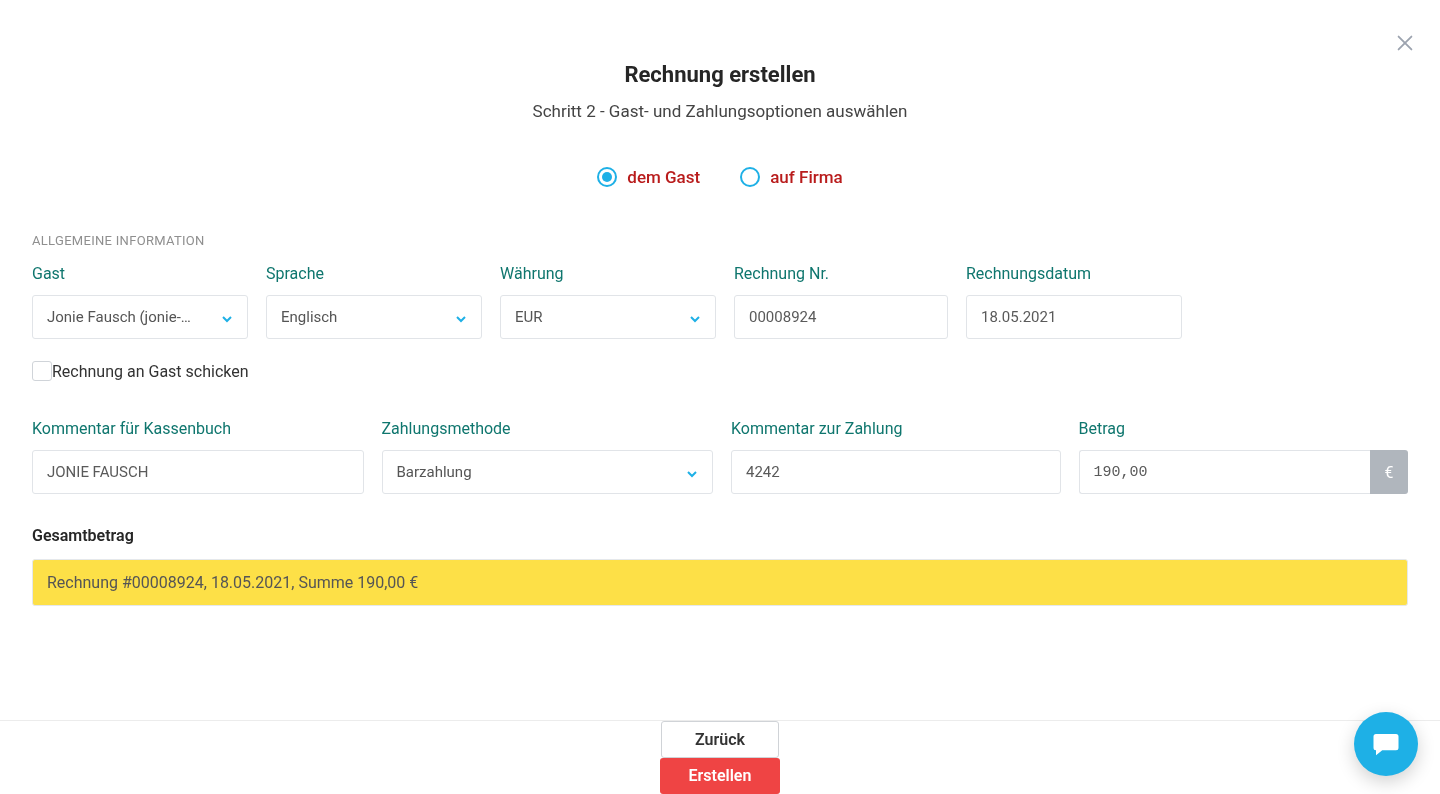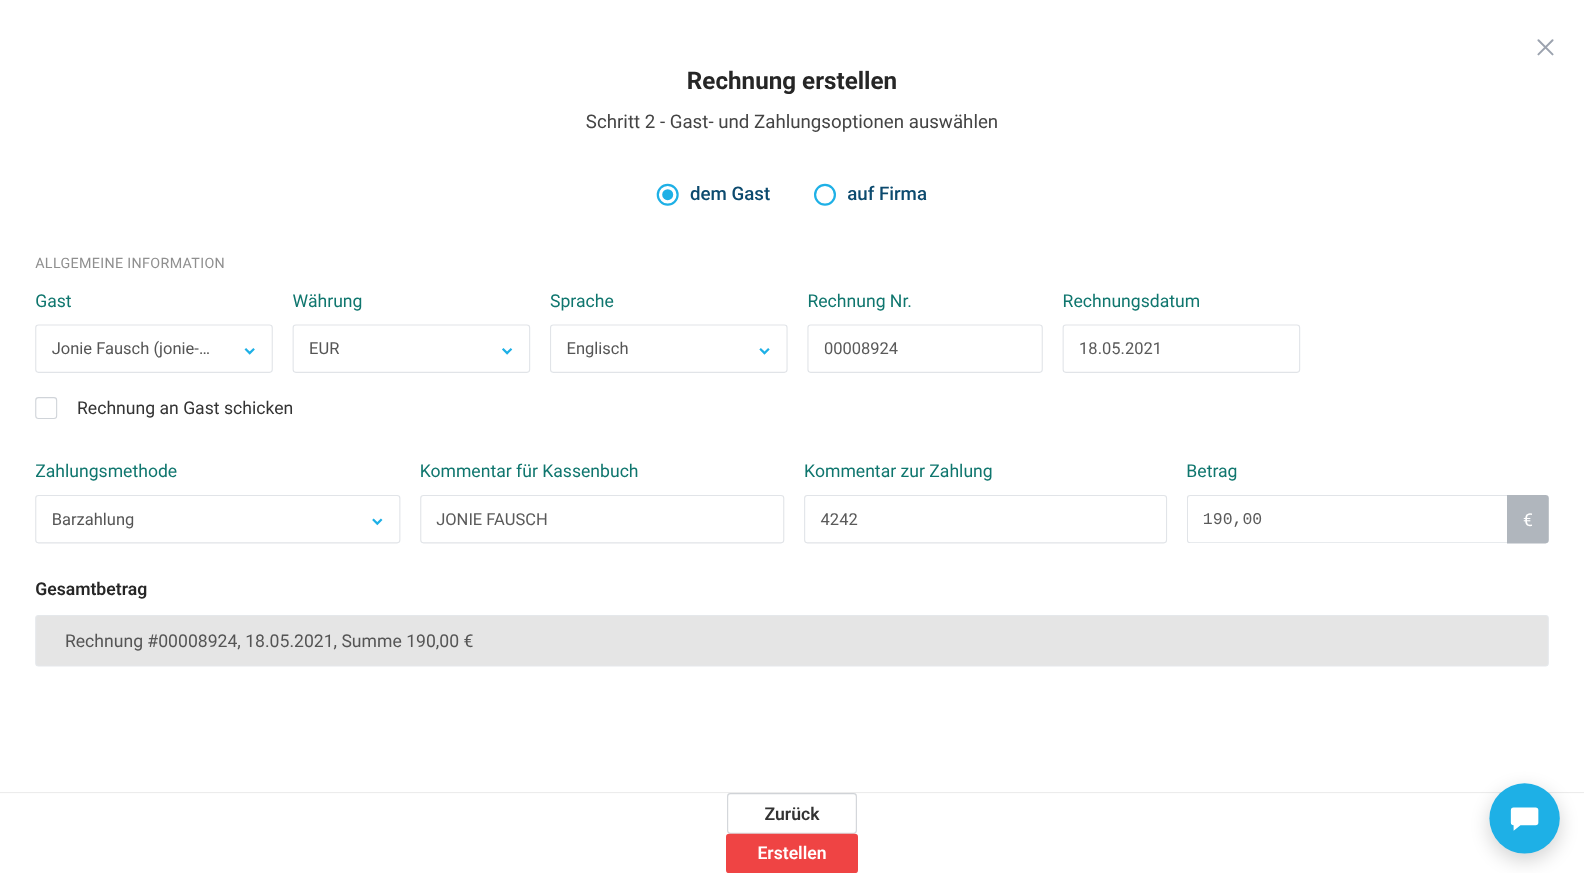--- a/index.html
+++ b/index.html
@@ -4,21 +4,21 @@
 <style>
   * { box-sizing: border-box; margin: 0; padding: 0; }
   html, body { width: 1440px; height: 794px; font-family: -apple-system, BlinkMacSystemFont, "Segoe UI", Roboto, Helvetica, Arial, sans-serif; background: #fff; color: #333; overflow: hidden; }
   .page { position: relative; width: 100%; height: 100%; }
   .close-btn { position: absolute; top: 32px; right: 24px; width: 22px; height: 22px; cursor: pointer; color: #9ca3af; }
   .close-btn svg { width: 100%; height: 100%; }
   .header { text-align: center; padding-top: 62px; }
   .title { font-size: 22px; font-weight: 700; color: #262626; }
   .subtitle { font-size: 17px; color: #444; margin-top: 14px; }
   .radio-row { display: flex; justify-content: center; gap: 40px; margin-top: 46px; }
-  .radio-item { display: flex; align-items: center; gap: 10px; cursor: pointer; font-size: 17px; color: #0c4a6e; font-weight: 500; }
+  .radio-item { display: flex; align-items: center; gap: 10px; cursor: pointer; font-size: 17px; color: #b91c1c; font-weight: 500; }
   .radio-circle { width: 20px; height: 20px; border: 2px solid #1eb0e6; border-radius: 50%; display: flex; align-items: center; justify-content: center; }
   .radio-circle.checked::after { content: ""; width: 10px; height: 10px; background: #1eb0e6; border-radius: 50%; }
   .content { padding: 0 32px; }
   .section-label { font-size: 13px; color: #8f8f8f; letter-spacing: .3px; margin-top: 46px; margin-bottom: 16px; }
   .row { display: flex; gap: 18px; }
   .col { display: flex; flex-direction: column; }
   .col-guest   { width: 216px; }
   .col-lang    { width: 216px; }
   .col-curr    { width: 216px; }
   .col-invnum  { width: 214px; }
@@ -41,39 +41,39 @@
     display: flex;
     align-items: center;
     justify-content: space-between;
   }
   .input { color: #5a5a5a; }
   .input .val { width: 100%; }
   .select .val { white-space: nowrap; overflow: hidden; text-overflow: ellipsis; max-width: 80%; }
   .chev { width: 12px; height: 12px; flex-shrink: 0; }
   .chev svg { width: 100%; height: 100%; stroke: #1eb0e6; stroke-width: 2; fill: none; }
 
-  .checkbox-row { display: flex; gap: 18px; margin-top: 22px; }
+  .checkbox-row { display: flex; align-items: center; margin-top: 22px; }
   .checkbox { width: 20px; height: 20px; border: 1px solid #d0d4d9; border-radius: 3px; cursor: pointer; }
   .checkbox-label { font-size: 16px; color: #333; }
 
   .row-payment { margin-top: 38px; }
 
   .amount-group { display: flex; height: 44px; }
   .amount-group .input { flex: 1; border-top-right-radius: 0; border-bottom-right-radius: 0; border-right: none; font-family: Liberation Mono, monospace; }
   .currency-badge {
     width: 38px; background: #b0b6bd; color: #fff;
     display: flex; align-items: center; justify-content: center;
     border-top-right-radius: 3px; border-bottom-right-radius: 3px;
     font-size: 16px;
   }
 
   .total-label { font-size: 16px; font-weight: 600; color: #262626; margin-top: 32px; margin-bottom: 14px; }
   .total-box {
-    border: 1px solid #e5e8eb; background: #e5e5e5;
-    border-radius: 3px; padding: 13px 26px;
+    border: 1px solid #e5e8eb; background: #fde047;
+    border-radius: 3px; padding: 13px 14px;
     font-size: 16px; color: #555;
   }
 
   .footer {
     position: absolute; bottom: 0; left: 0; right: 0;
     border-top: 1px solid #ececec; height: 74px;
     display: flex; align-items: center; justify-content: center;  flex-direction: column;
   }
   .btn {
     height: 44px; padding: 0 28px; font-size: 16px; font-weight: 600;
@@ -123,33 +123,33 @@
     <div class="row">
       <div class="col col-guest">
         <div class="field-label">Gast</div>
         <div class="select">
           <span class="val">Jonie Fausch (jonie-fau…</span>
           <span class="chev"><svg viewBox="0 0 12 12">
                 <polyline points="2,4 6,8 10,4"></polyline>
               </svg></span>
         </div>
       </div>
+      <div class="col col-lang">
+        <div class="field-label">Sprache</div>
+        <div class="select">
+          <span class="val">Englisch</span>
+          <span class="chev"><svg viewBox="0 0 12 12">
+                <polyline points="2,4 6,8 10,4"></polyline>
+              </svg></span>
+        </div>
+      </div>
       <div class="col col-curr">
         <div class="field-label">Währung</div>
         <div class="select">
           <span class="val">EUR</span>
-          <span class="chev"><svg viewBox="0 0 12 12">
-                <polyline points="2,4 6,8 10,4"></polyline>
-              </svg></span>
-        </div>
-      </div>
-      <div class="col col-lang">
-        <div class="field-label">Sprache</div>
-        <div class="select">
-          <span class="val">Englisch</span>
           <span class="chev"><svg viewBox="0 0 12 12">
                 <polyline points="2,4 6,8 10,4"></polyline>
               </svg></span>
         </div>
       </div>
       <div class="col col-invnum">
         <div class="field-label">Rechnung Nr.</div>
         <div class="input">
           <span class="val">00008924</span>
         </div>
@@ -161,33 +161,33 @@
         </div>
       </div>
     </div>
 
     <div class="checkbox-row">
       <div class="checkbox"></div>
       <div class="checkbox-label">Rechnung an Gast schicken</div>
     </div>
 
     <div class="row row-payment">
+      <div class="col col-kassen">
+        <div class="field-label">Kommentar für Kassenbuch</div>
+        <div class="input">
+          <span class="val">JONIE FAUSCH</span>
+        </div>
+      </div>
       <div class="col col-method">
         <div class="field-label">Zahlungsmethode</div>
         <div class="select">
           <span class="val">Barzahlung</span>
           <span class="chev"><svg viewBox="0 0 12 12">
                 <polyline points="2,4 6,8 10,4"></polyline>
               </svg></span>
-        </div>
-      </div>
-      <div class="col col-kassen">
-        <div class="field-label">Kommentar für Kassenbuch</div>
-        <div class="input">
-          <span class="val">JONIE FAUSCH</span>
         </div>
       </div>
       <div class="col col-zahlung">
         <div class="field-label">Kommentar zur Zahlung</div>
         <div class="input">
           <span class="val">4242</span>
         </div>
       </div>
       <div class="col col-betrag">
         <div class="field-label">Betrag</div>

